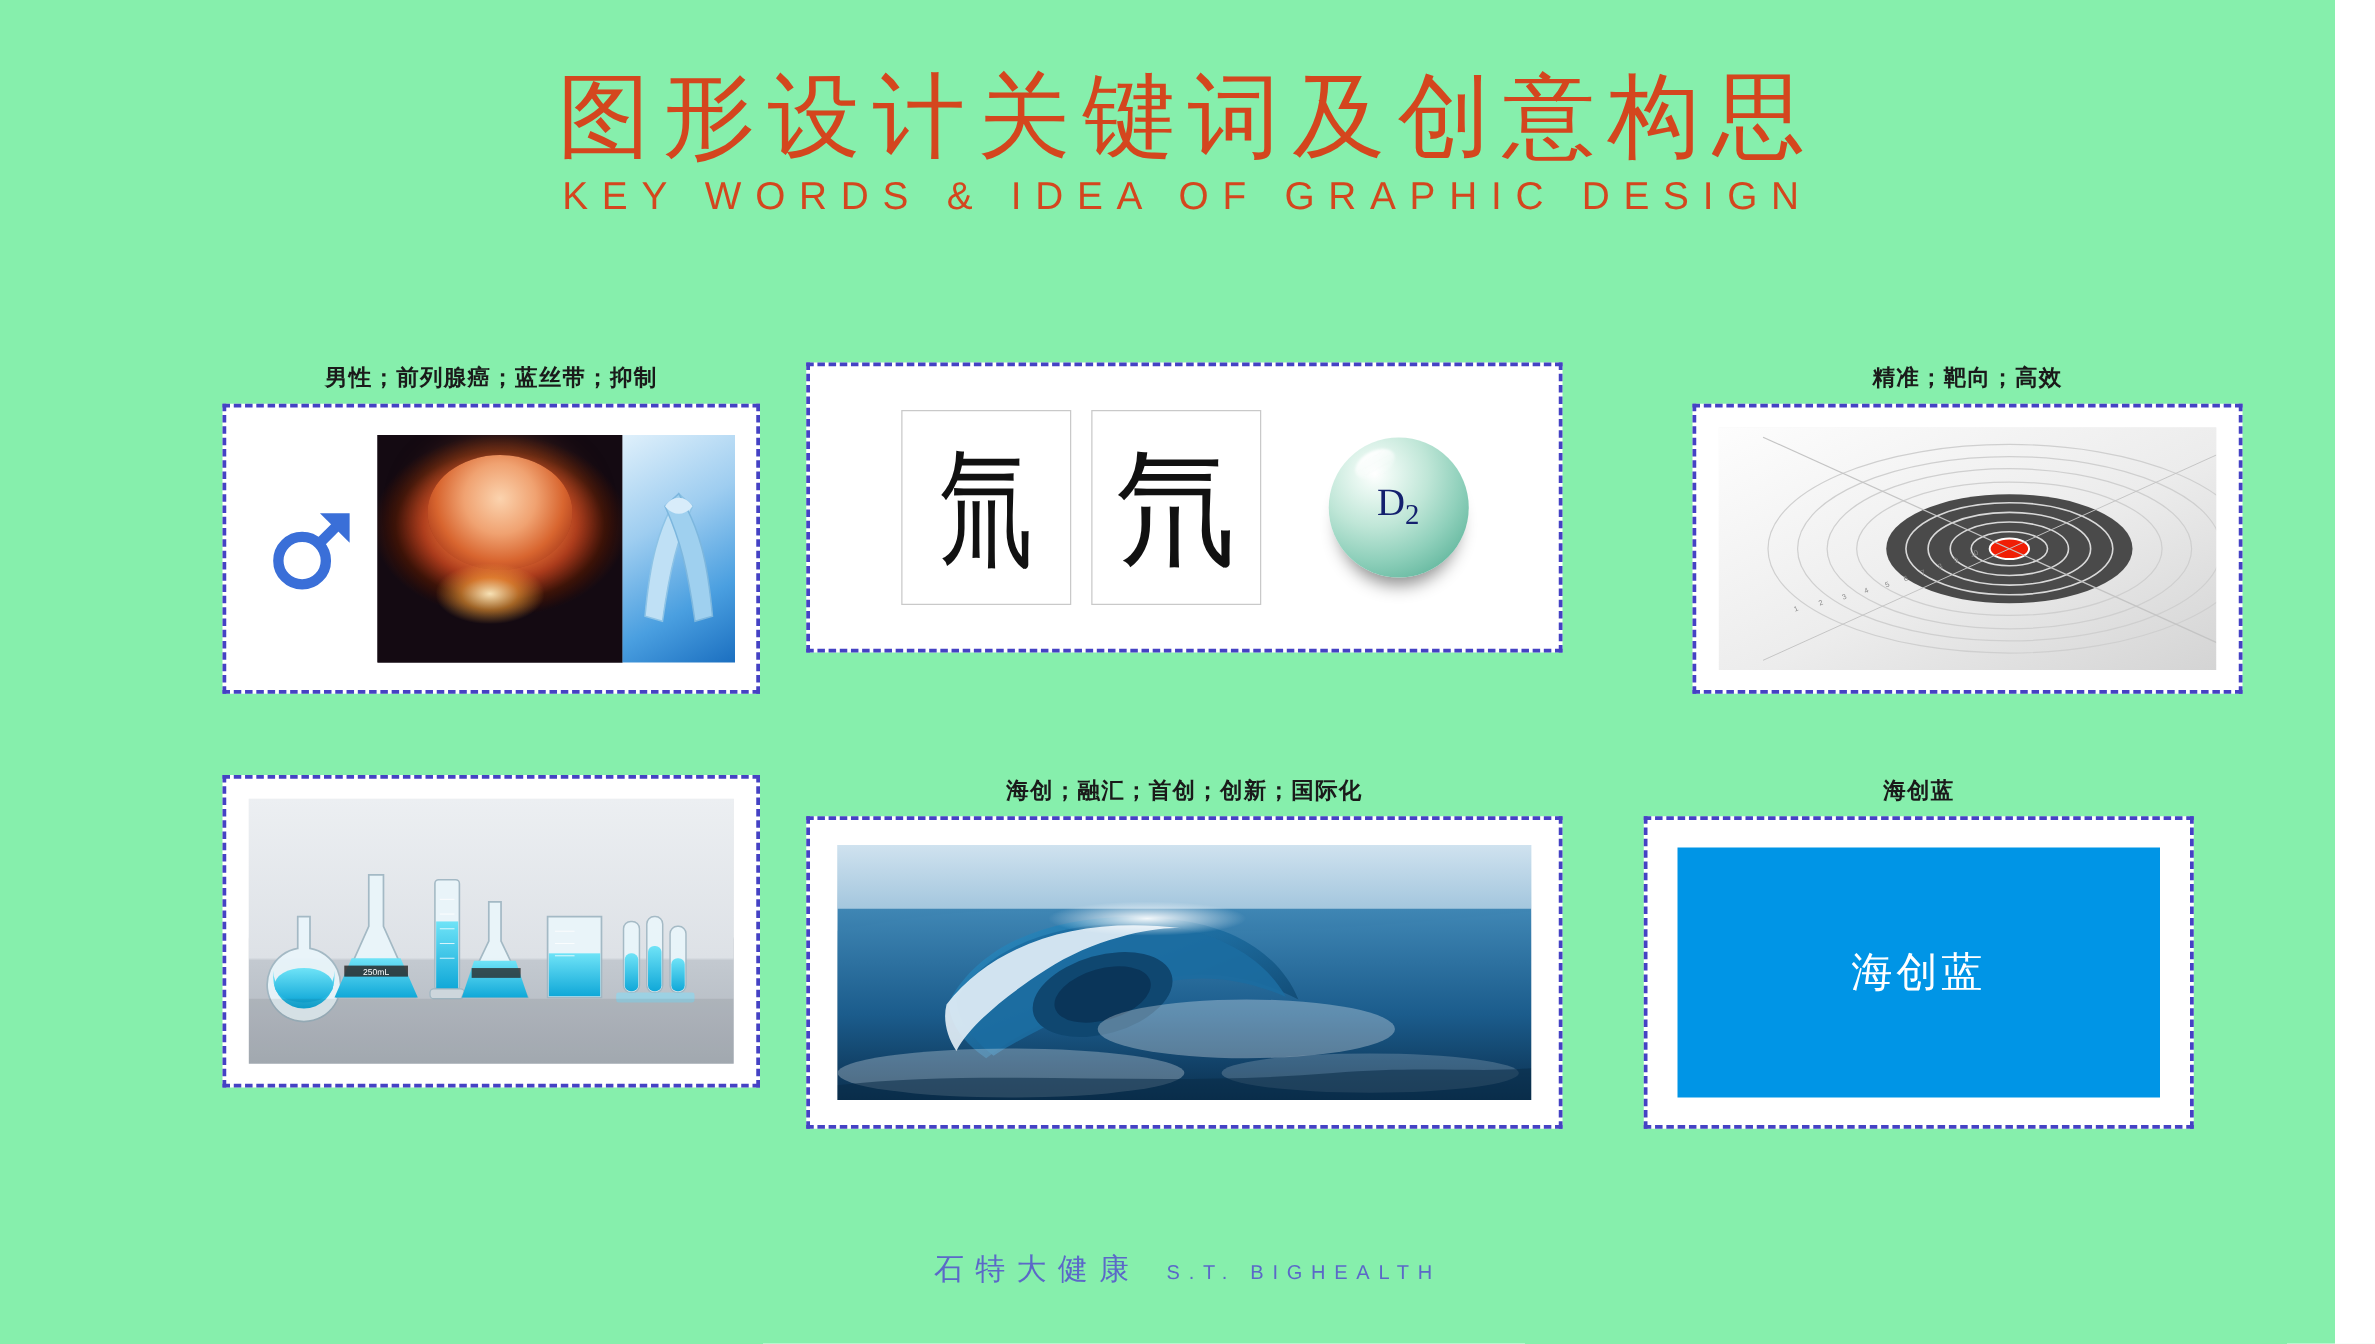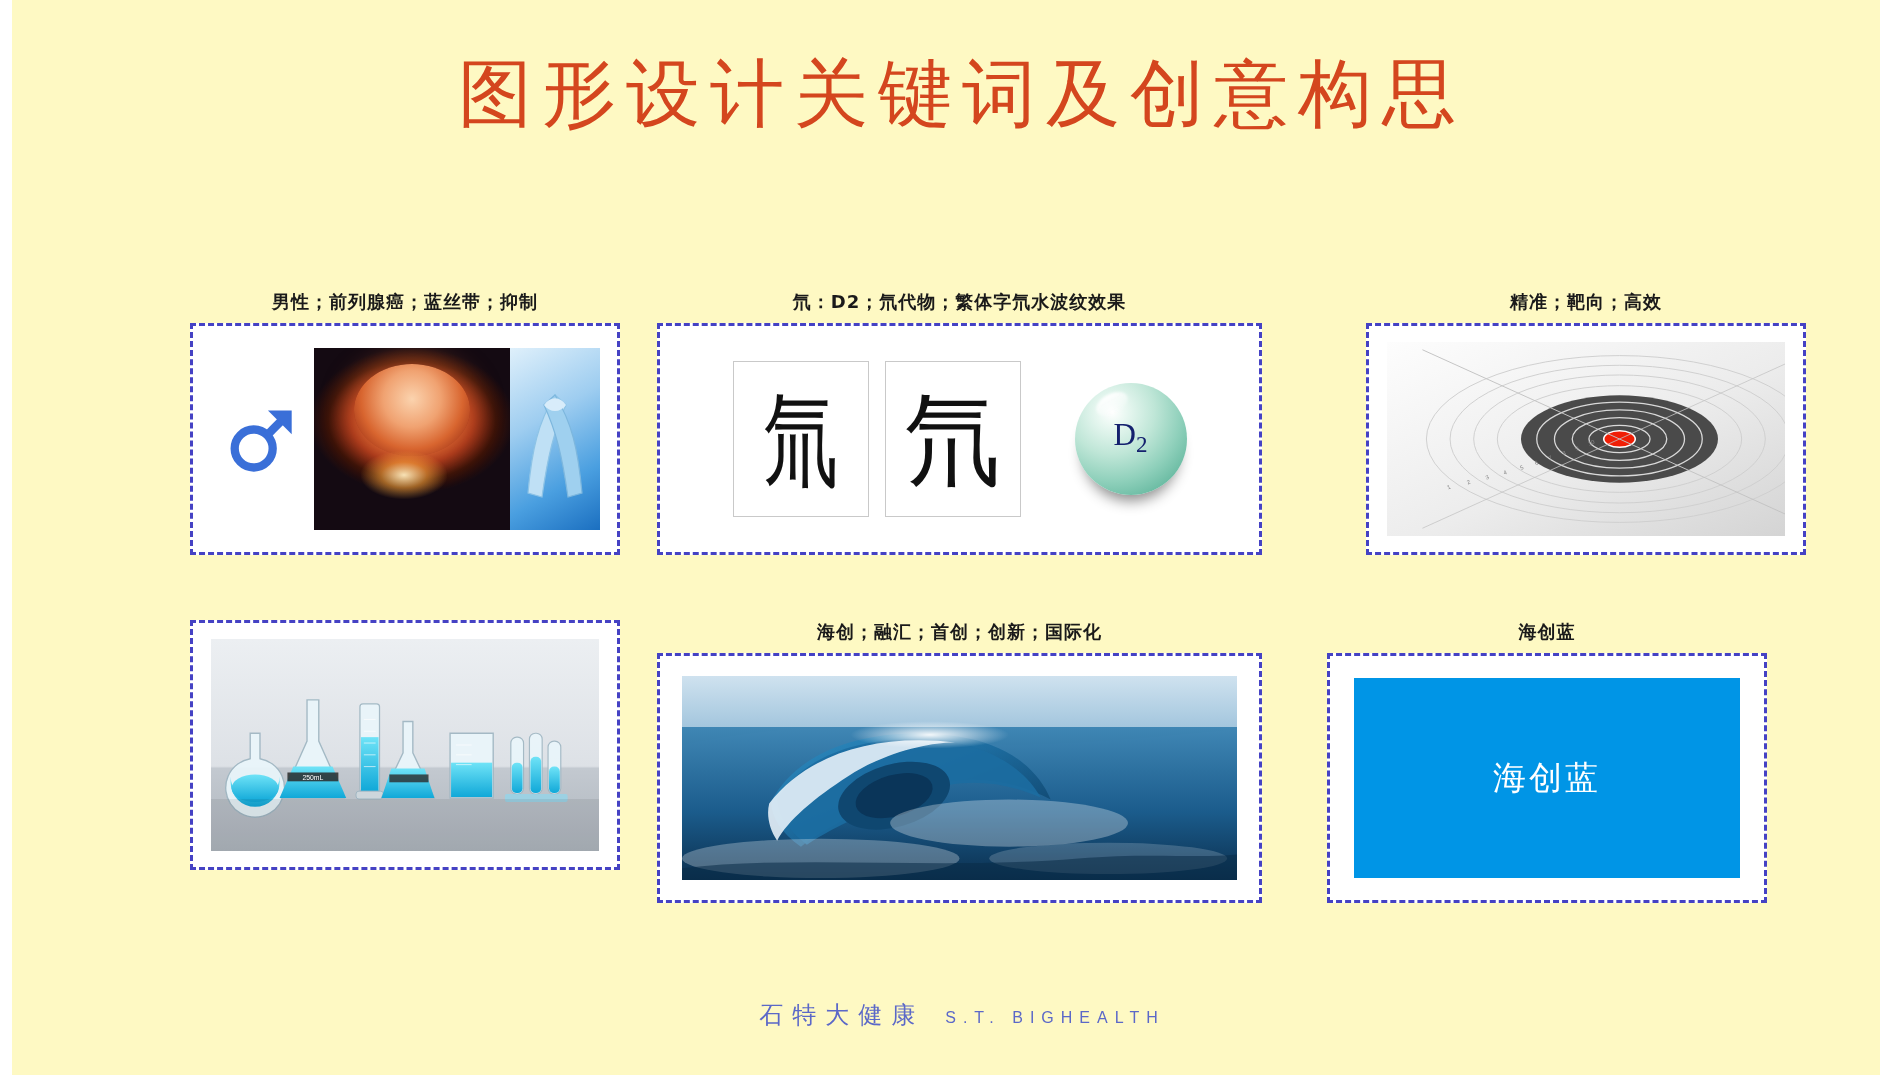--- a/index.html
+++ b/index.html
@@ -3,21 +3,21 @@
 <meta charset="utf-8">
 <title>Key Words &amp; Idea of Graphic Design</title>
 <style>
   * { box-sizing: border-box; margin: 0; padding: 0; }
   html, body {
     width: 1900px; height: 1075px;
     background: #ffffff;
     font-family: "Liberation Sans", "DejaVu Sans", sans-serif;
     overflow: hidden;
   }
-  .slide { position: relative; width: 1868px; height: 1075px; background: #fef9c3; margin-left: 12px; }
+  .slide { position: relative; width: 1868px; height: 1075px; background: #86efac; }
 
   
   .header { position: absolute; top: 52px; left: 0; width: 1900px; text-align: center; }
   .title-cn {
     font-size: 74px; line-height: 1.12; letter-spacing: 10px;
     color: #D4461E; font-weight: 400;
     font-family: "DejaVu Sans", "Liberation Sans", sans-serif;
   }
   .title-en {
     margin-top: 4px;
@@ -164,20 +164,21 @@
     font-family: "Liberation Sans", sans-serif; }
   .footer-inner { display: inline-flex; align-items: baseline; gap: 21px; }
 </style>
 </head>
 <body>
 
 <div class="slide">
 
   <div class="header">
     <div class="title-cn">图形设计关键词及创意构思</div>
+    <div class="title-en">KEY WORDS &amp; IDEA OF GRAPHIC DESIGN</div>
   </div>
 
   <div class="row row-1">
 
     <div class="card c1">
       <div class="card-label">男性；前列腺癌；蓝丝带；抑制</div>
       <div class="card-frame">
         <div class="media-row">
 
           <div class="male-wrap">
@@ -196,21 +197,20 @@
               <path d="M33 16 C50 44 56 70 60 114 L46 118 C40 76 34 52 22 26 Z" fill="#9fd0ef" stroke="#7db7de" stroke-width="1.2"></path>
               <path d="M22 26 C28 17 38 17 44 26 C38 34 28 34 22 26 Z" fill="#d8ecfa"></path>
             </svg>
           </div>
 
         </div>
       </div>
     </div>
 
     <div class="card c2">
-      <div class="card-label">氘：D2；氘代物；繁体字氘水波纹效果</div>
       <div class="card-frame">
         <div class="media-row">
 
           <div class="glyph-box">
             <span class="glyph glyph-a">氚</span>
           </div>
 
           <div class="glyph-box">
             <span class="glyph glyph-b">氘</span>
           </div>

